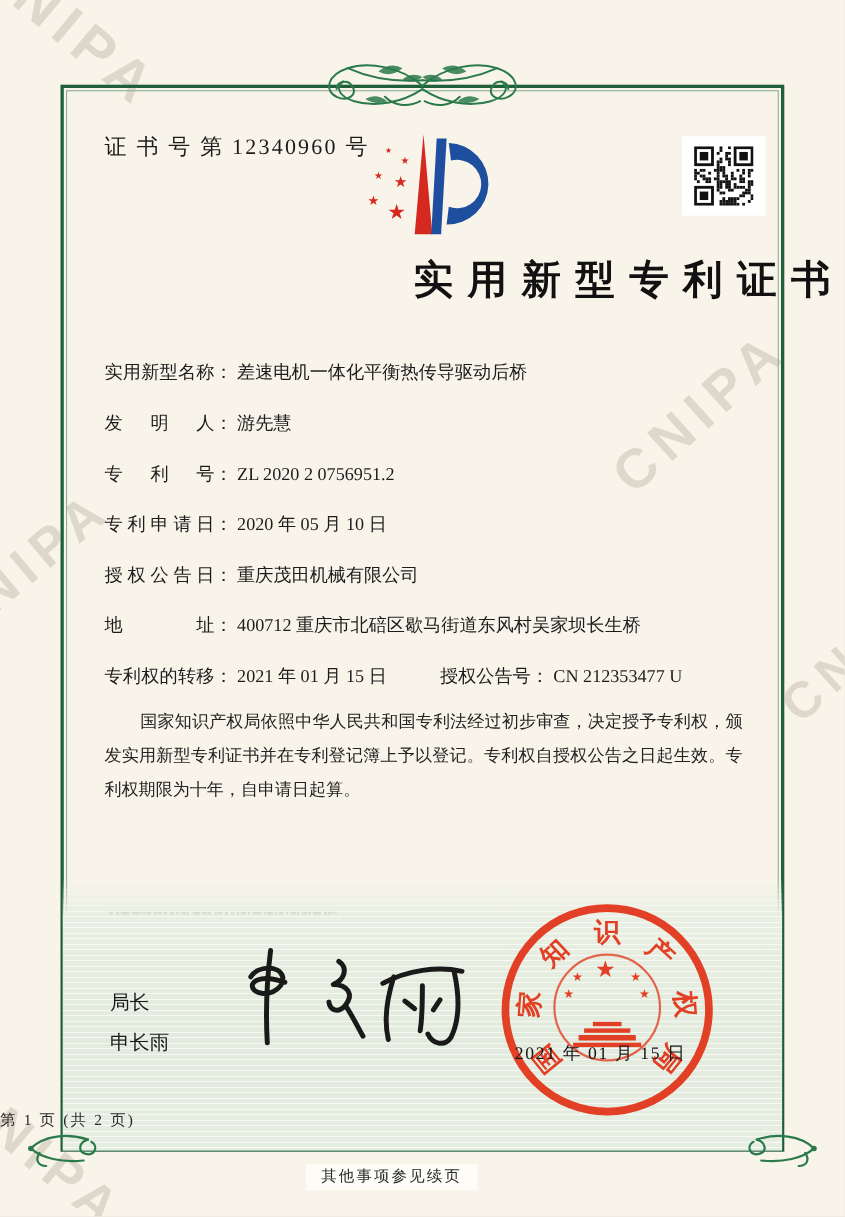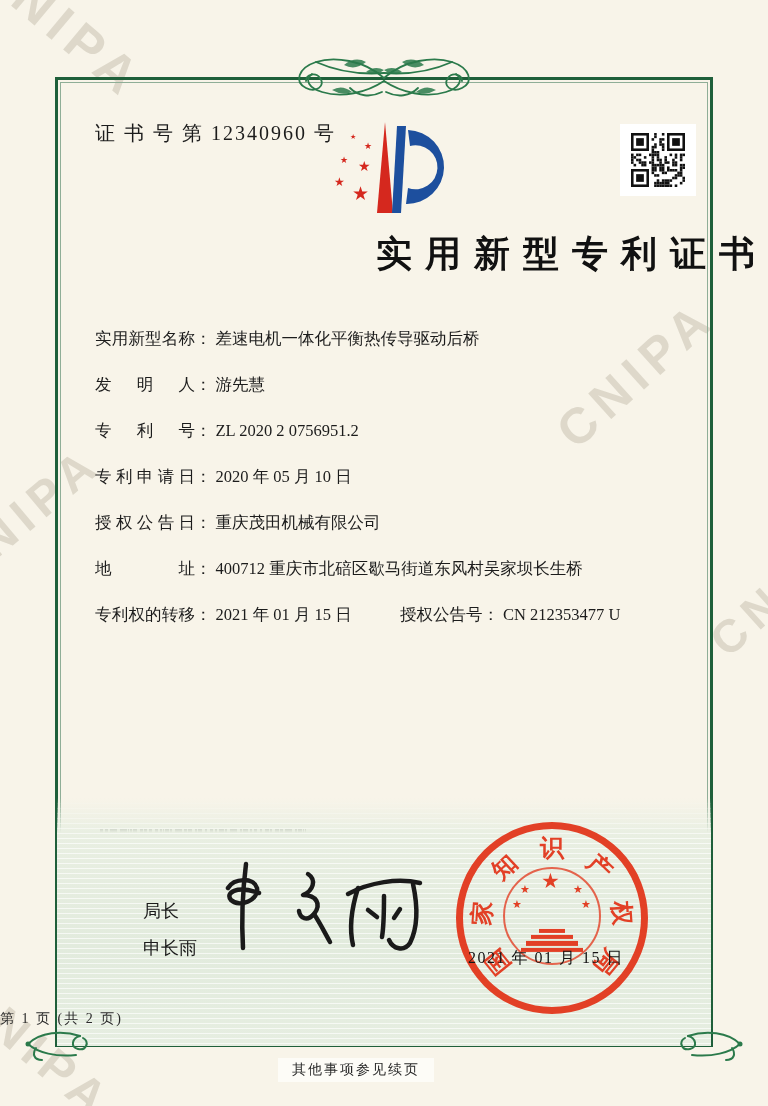--- a/index.html
+++ b/index.html
@@ -77,21 +77,21 @@
   .green-zone::before{
     content:""; position:absolute; inset:0;
     background:repeating-linear-gradient(to bottom, rgba(255,255,255,.65) 0 1px, transparent 1px 5px);
     mask-image:linear-gradient(to bottom, transparent 0, #000 40px);
     -webkit-mask-image:linear-gradient(to bottom, transparent 0, #000 40px);
   }
   
   .signoff{
     position:absolute; left:100px; top:893px; z-index:4;
     font-family:Liberation Sans, sans-serif;
-    font-size:18px; line-height:37px; color:#1a1a1a;margin-left:43px;
+    font-size:18px; line-height:37px; color:#1a1a1a;
   }
   .signature{position:absolute; left:212px; top:852px; z-index:4;}
   
   .seal{position:absolute; left:456px; top:822px; width:192px; height:192px; z-index:5; opacity:.93;}
   .seal-ring{position:absolute; inset:0; border:7px solid #e23318; border-radius:50%; box-sizing:border-box;}
   .seal-ch{
     position:absolute; left:50%; top:50%; width:26px; height:26px; margin:-13px 0 0 -13px;
     text-align:center; font-family:"Liberation Sans","DejaVu Sans",sans-serif;
     font-weight:bold; font-size:24px; line-height:26px; color:#e23318;
   }
@@ -332,20 +332,21 @@
     </div>
     <div class="field-row">
       <span class="flabel">地址</span><span class="fcolon">：</span><span class="fvalue">400712 重庆市北碚区歇马街道东风村吴家坝长生桥</span>
     </div>
     <div class="field-row">
       <span class="grant-first"><span class="flabel">专利权的转移</span><span class="fcolon">：</span><span class="fvalue">2021 年 01 月 15 日</span></span><span><span>授权公告号</span><span class="fcolon">：</span><span class="fvalue">CN 212353477 U</span></span>
     </div>
   </div>
 
   <div class="body-text">
+    <p>国家知识产权局依照中华人民共和国专利法经过初步审查，决定授予专利权，颁发实用新型专利证书并在专利登记簿上予以登记。专利权自授权公告之日起生效。专利权期限为十年，自申请日起算。</p>
   </div>
 
   <div class="barcode"></div>
 
   <div class="green-zone"></div>
 
   <div class="signoff">
     <div>局长</div>
     <div>申长雨</div>
   </div>

